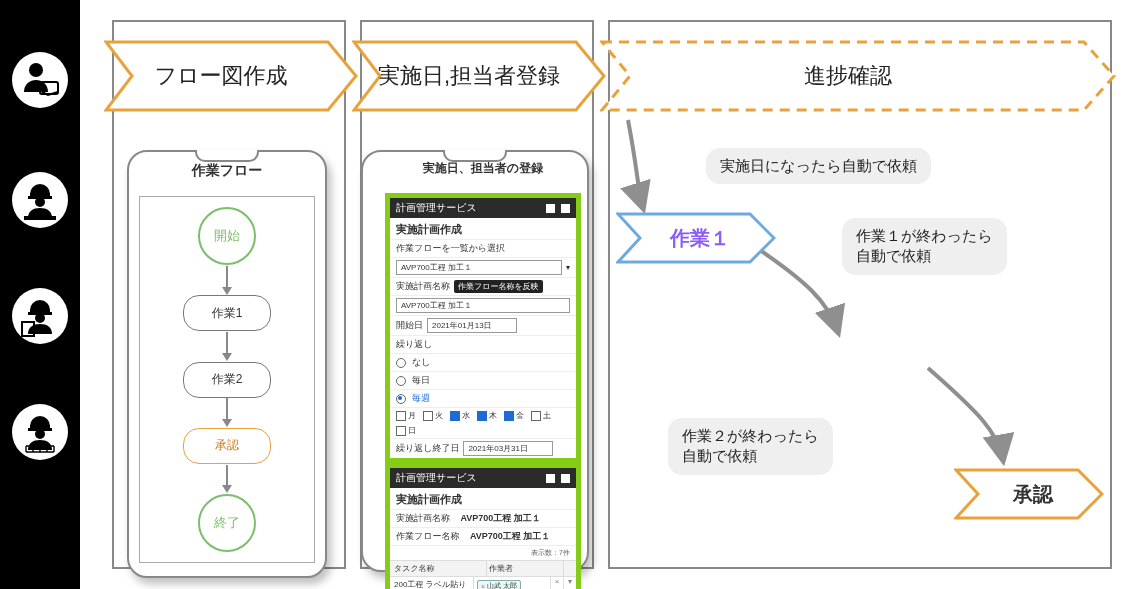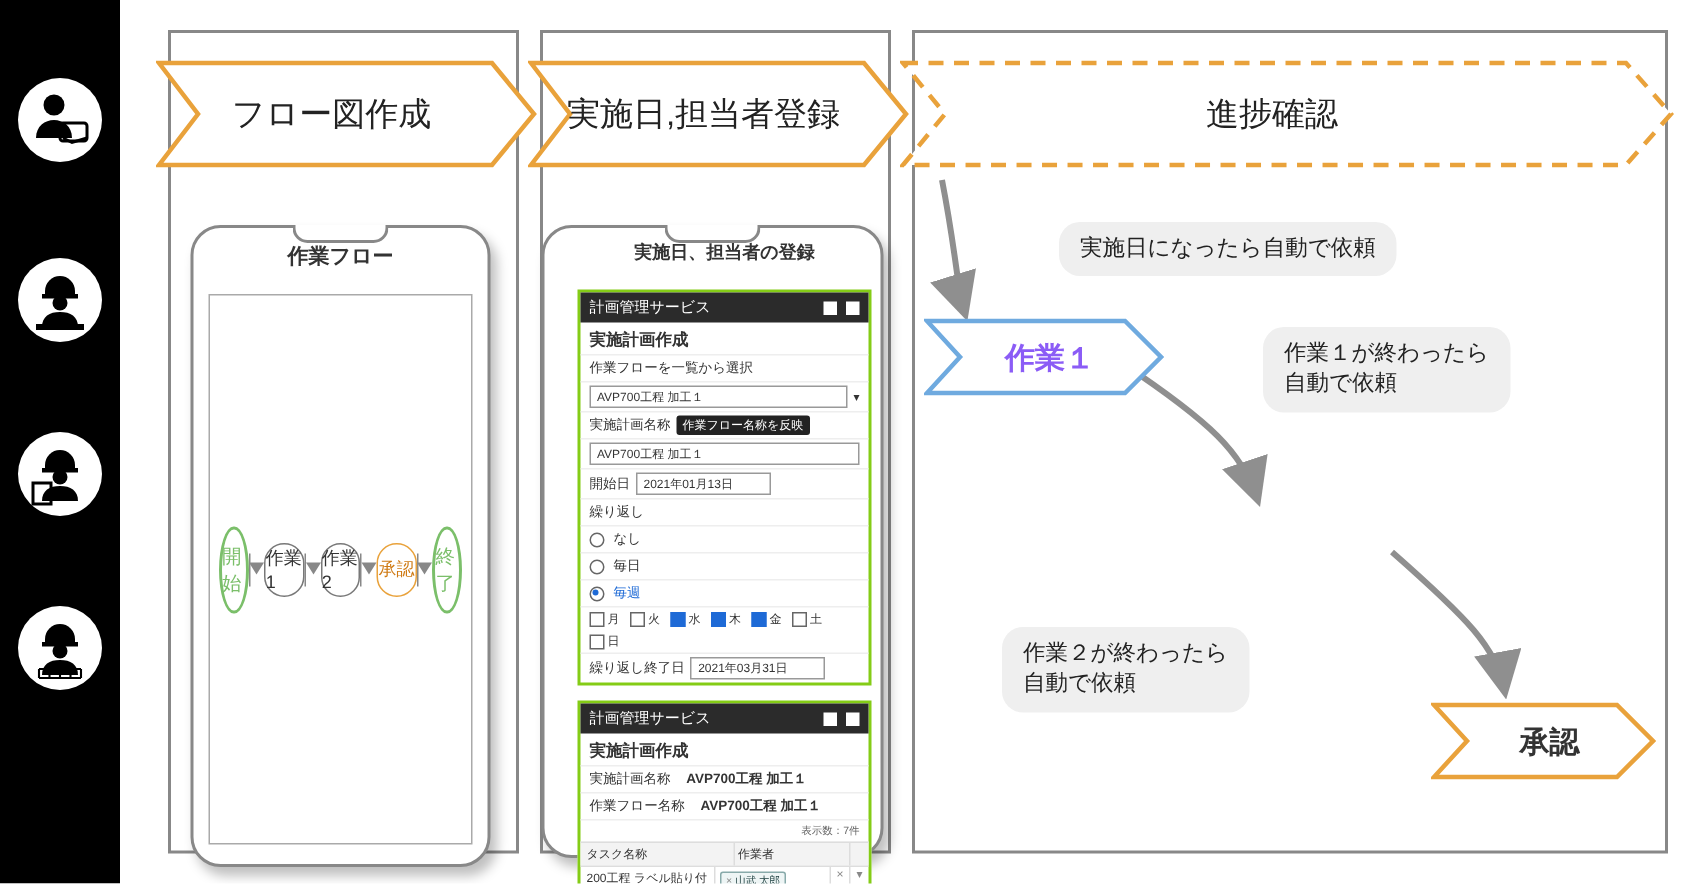--- a/index.html
+++ b/index.html
@@ -12,31 +12,31 @@
   .col2{left:360px;width:230px;}
   .col3{left:608px;width:500px;}
   
   .ahead{position:absolute;top:40px;height:72px;}
   .ahead svg{position:absolute;top:0;left:0}
   .ahead .lbl{position:absolute;top:0;left:0;right:20px;bottom:0;display:flex;align-items:center;justify-content:center;font-size:22px;color:#222;}
   .phone{position:absolute;left:50%;transform:translateX(-50%);width:200px;background:#fff;border:2px solid #888;border-radius:20px;padding:10px 10px 14px 10px;box-shadow:4px 6px 8px rgba(0,0,0,.25);}
   .ph-title{font-size:14px;text-align:center;margin-bottom:16px;color:#333;font-weight:600}
   .notch{position:absolute;left:50%;top:-2px;transform:translateX(-50%);width:60px;height:10px;border:2px solid #888;border-top:none;border-radius:0 0 10px 10px;background:#fff}
   
-  .fl{display:flex;align-items:center;margin-top:4px}
+  .fl{display:flex;flex-direction:column;align-items:center;margin-top:4px}
   .term{width:54px;height:54px;border-radius:50%;border:2px solid #7bbf6a;color:#7bbf6a;display:flex;align-items:center;justify-content:center;font-size:13px}
   .step{width:86px;height:34px;border:1.6px solid #787878;border-radius:16px;display:flex;align-items:center;justify-content:center;font-size:12px;color:#333;background:#fff}
   .stepA{border-color:#e9a23b;color:#cf7a13}
   .conn{width:2px;height:22px;background:#888}
   .arrdn{width:0;height:0;border-left:5px solid transparent;border-right:5px solid transparent;border-top:8px solid #888;margin-top:-2px}
   
   .hdr{background:#2b2b2b;color:#fff;font-size:10px;padding:3px 6px;display:flex;justify-content:space-between;align-items:center}
   .hdr .ic{display:flex;gap:6px}
   .hdr .ic span{width:9px;height:9px;background:#fff;display:inline-block}
-  .card{border:2px solid #84cc16;margin-bottom:10px;font-size:9px;color:#333;background:#fff}
+  .card{border:5px solid #84cc16;margin-bottom:0;font-size:9px;color:#333;background:#fff}
   .sub{font-size:11px;font-weight:700;padding:4px 6px 2px 6px}
   .row{padding:2px 6px;border-top:1px solid #eee;display:flex;align-items:center;gap:4px;flex-wrap:wrap}
   .sel{flex:1;border:1px solid #999;padding:1px 4px;font-size:8px;background:#fff}
   .btn{background:#222;color:#fff;font-size:8px;padding:1px 4px;border-radius:2px}
   .chk{width:8px;height:8px;border:1px solid #666;display:inline-block;margin-right:2px;vertical-align:middle}
   .rad{width:8px;height:8px;border:1px solid #666;border-radius:50%;display:inline-block;margin-right:2px;vertical-align:middle;position:relative}
   .rad.on:after{content:"";position:absolute;left:1px;top:1px;width:4px;height:4px;border-radius:50%;background:#1e6ad6}
   .tag{display:inline-flex;align-items:center;border:1px solid #8aa;color:#244;font-size:7px;padding:0 3px;margin:1px;border-radius:2px;background:#eef5f5}
   .tag:before{content:"×";margin-right:2px;color:#888}
   .tbl .trow{display:flex;border-top:1px solid #ddd}

